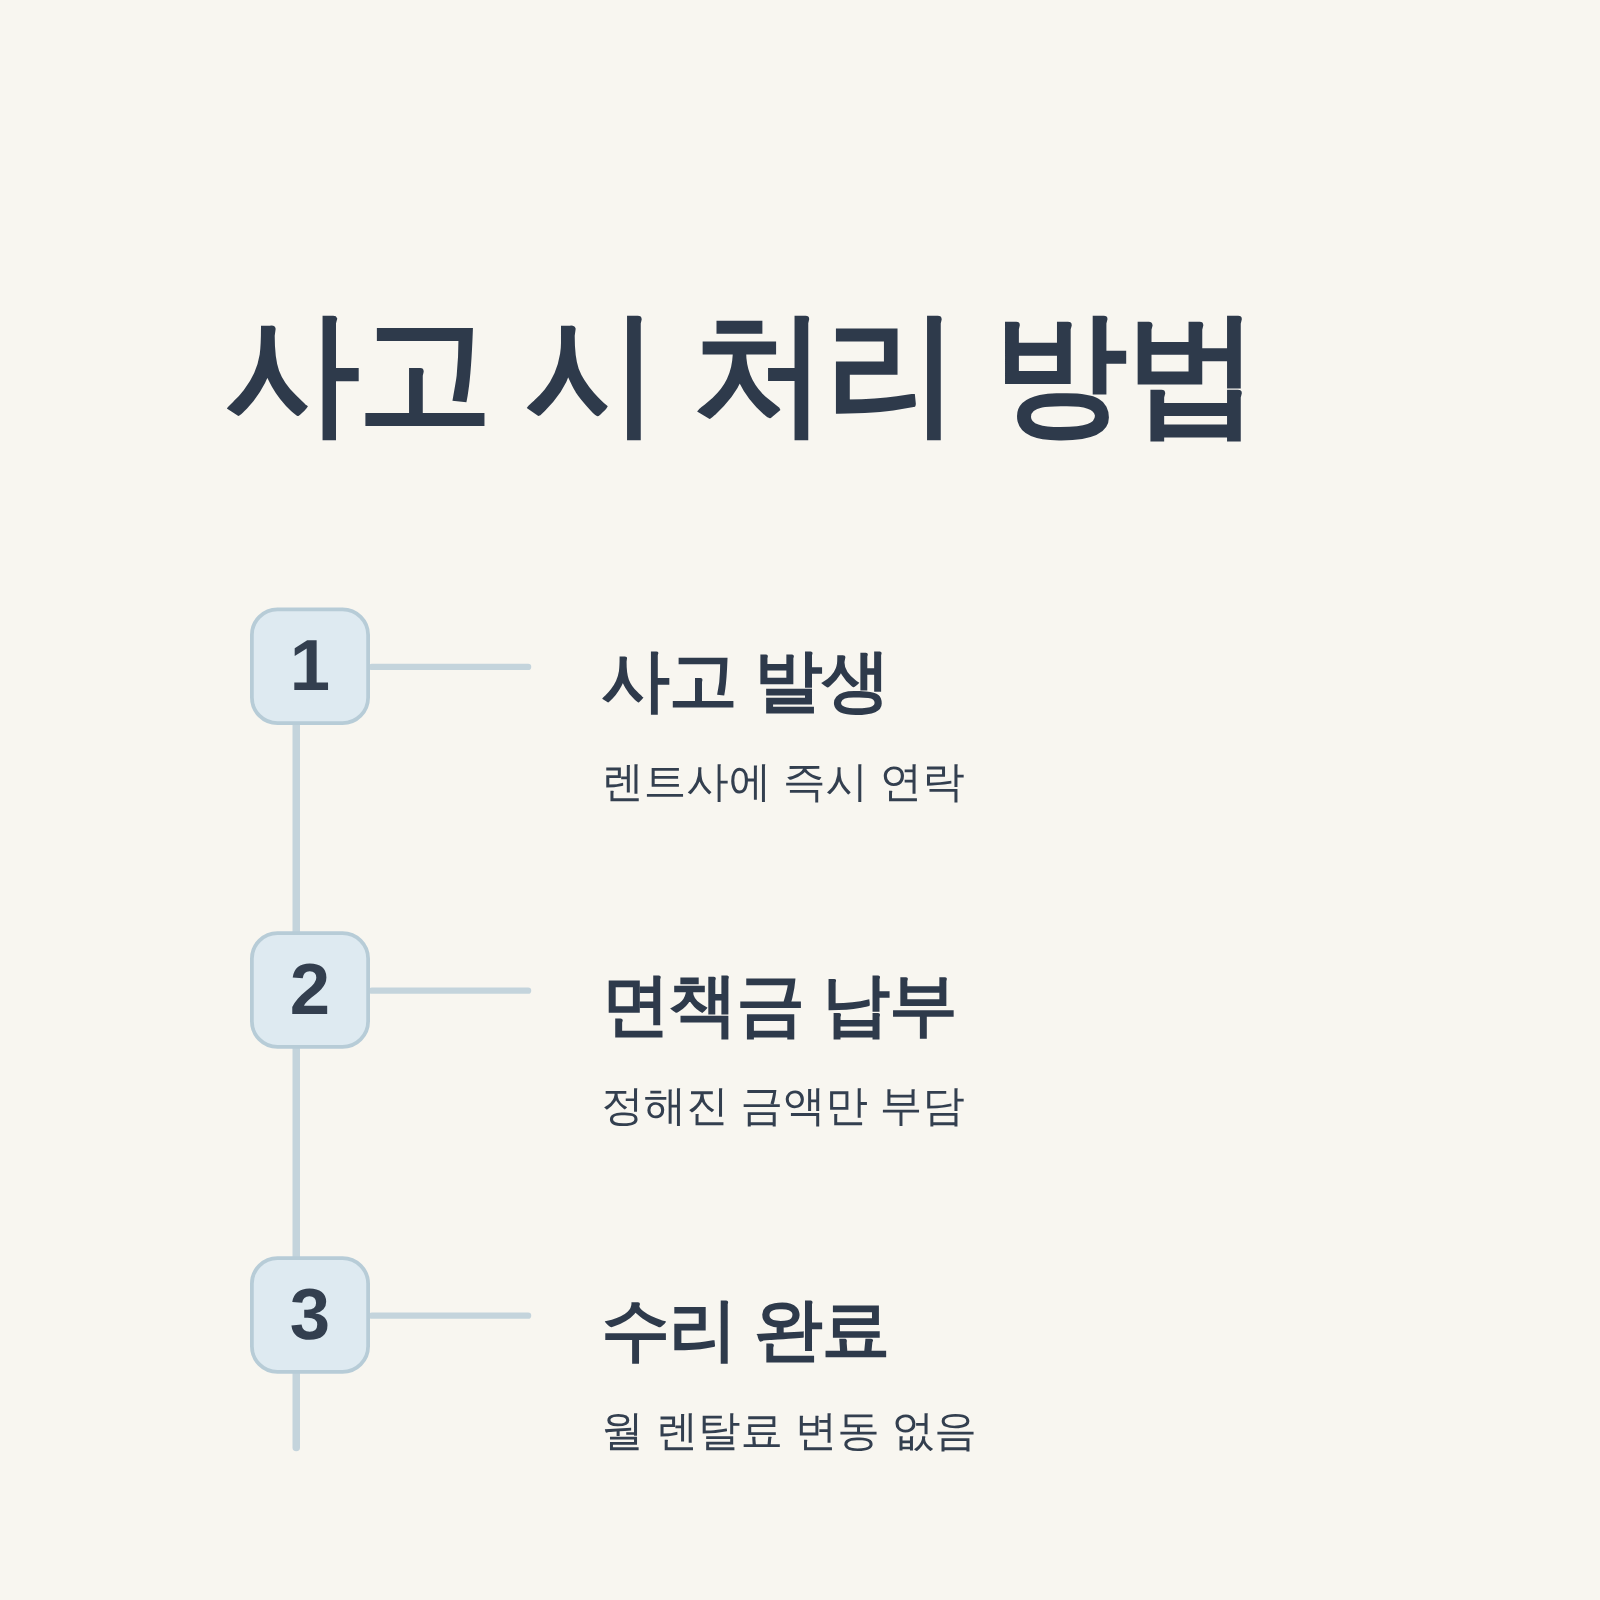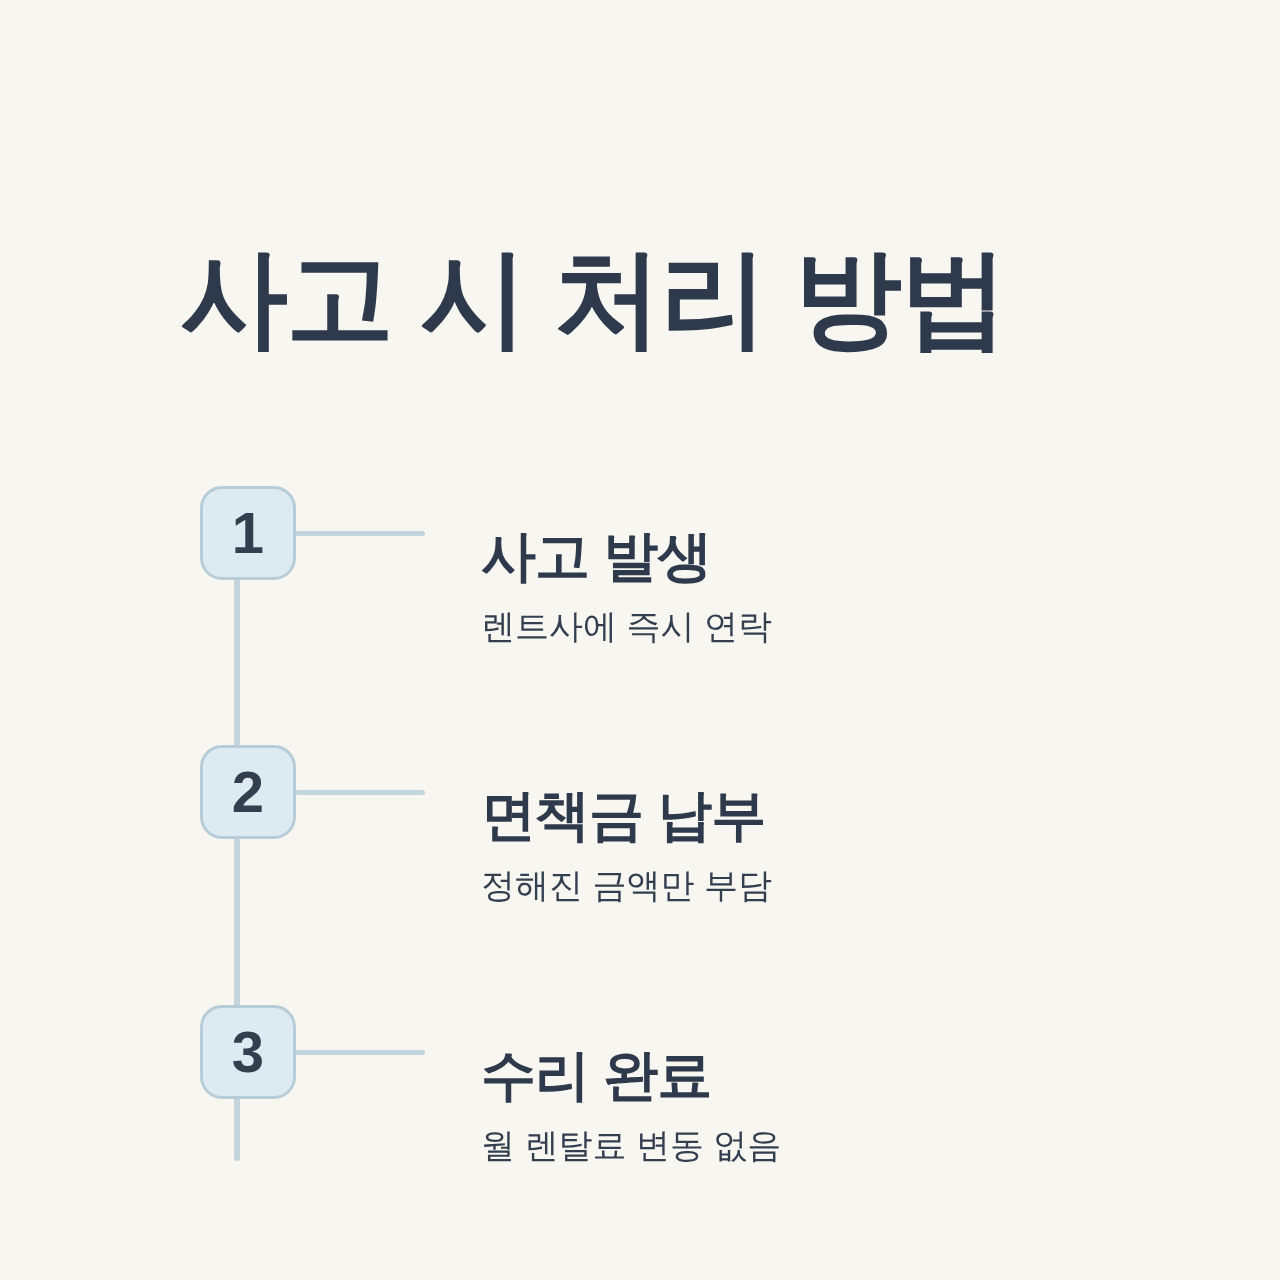--- a/index.html
+++ b/index.html
@@ -82,21 +82,21 @@
     z-index: 1;
   }
   .step-text {
     position: absolute;
     left: 265px;
     top: 0;
   }
   .step-title {
     position: absolute;
     left: 0;
-    top: 24px;
+    top: 12px;
     font-size: 55px;
     font-weight: 800;
     letter-spacing: -1px;
     color: var(--text-dark);
     white-space: nowrap;
     line-height: 1.1;
   }
   .step-desc {
     position: absolute;
     left: 0;

